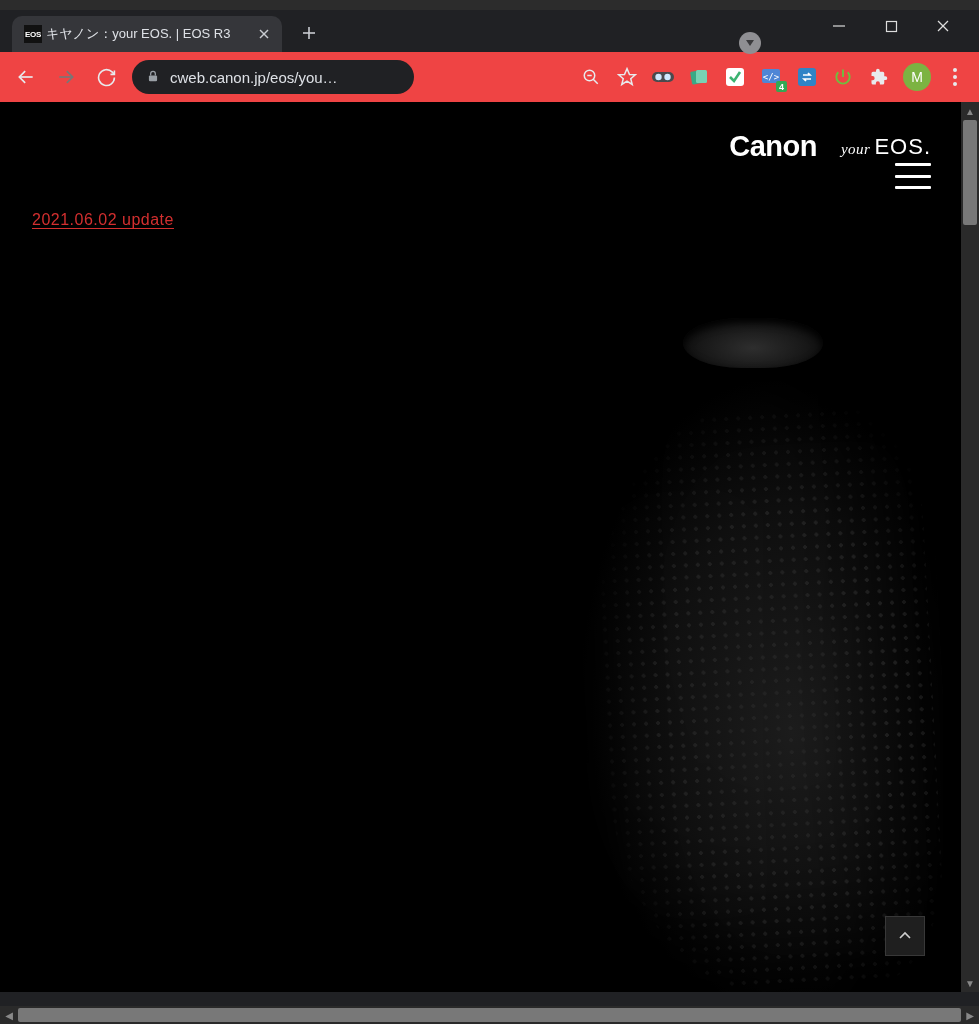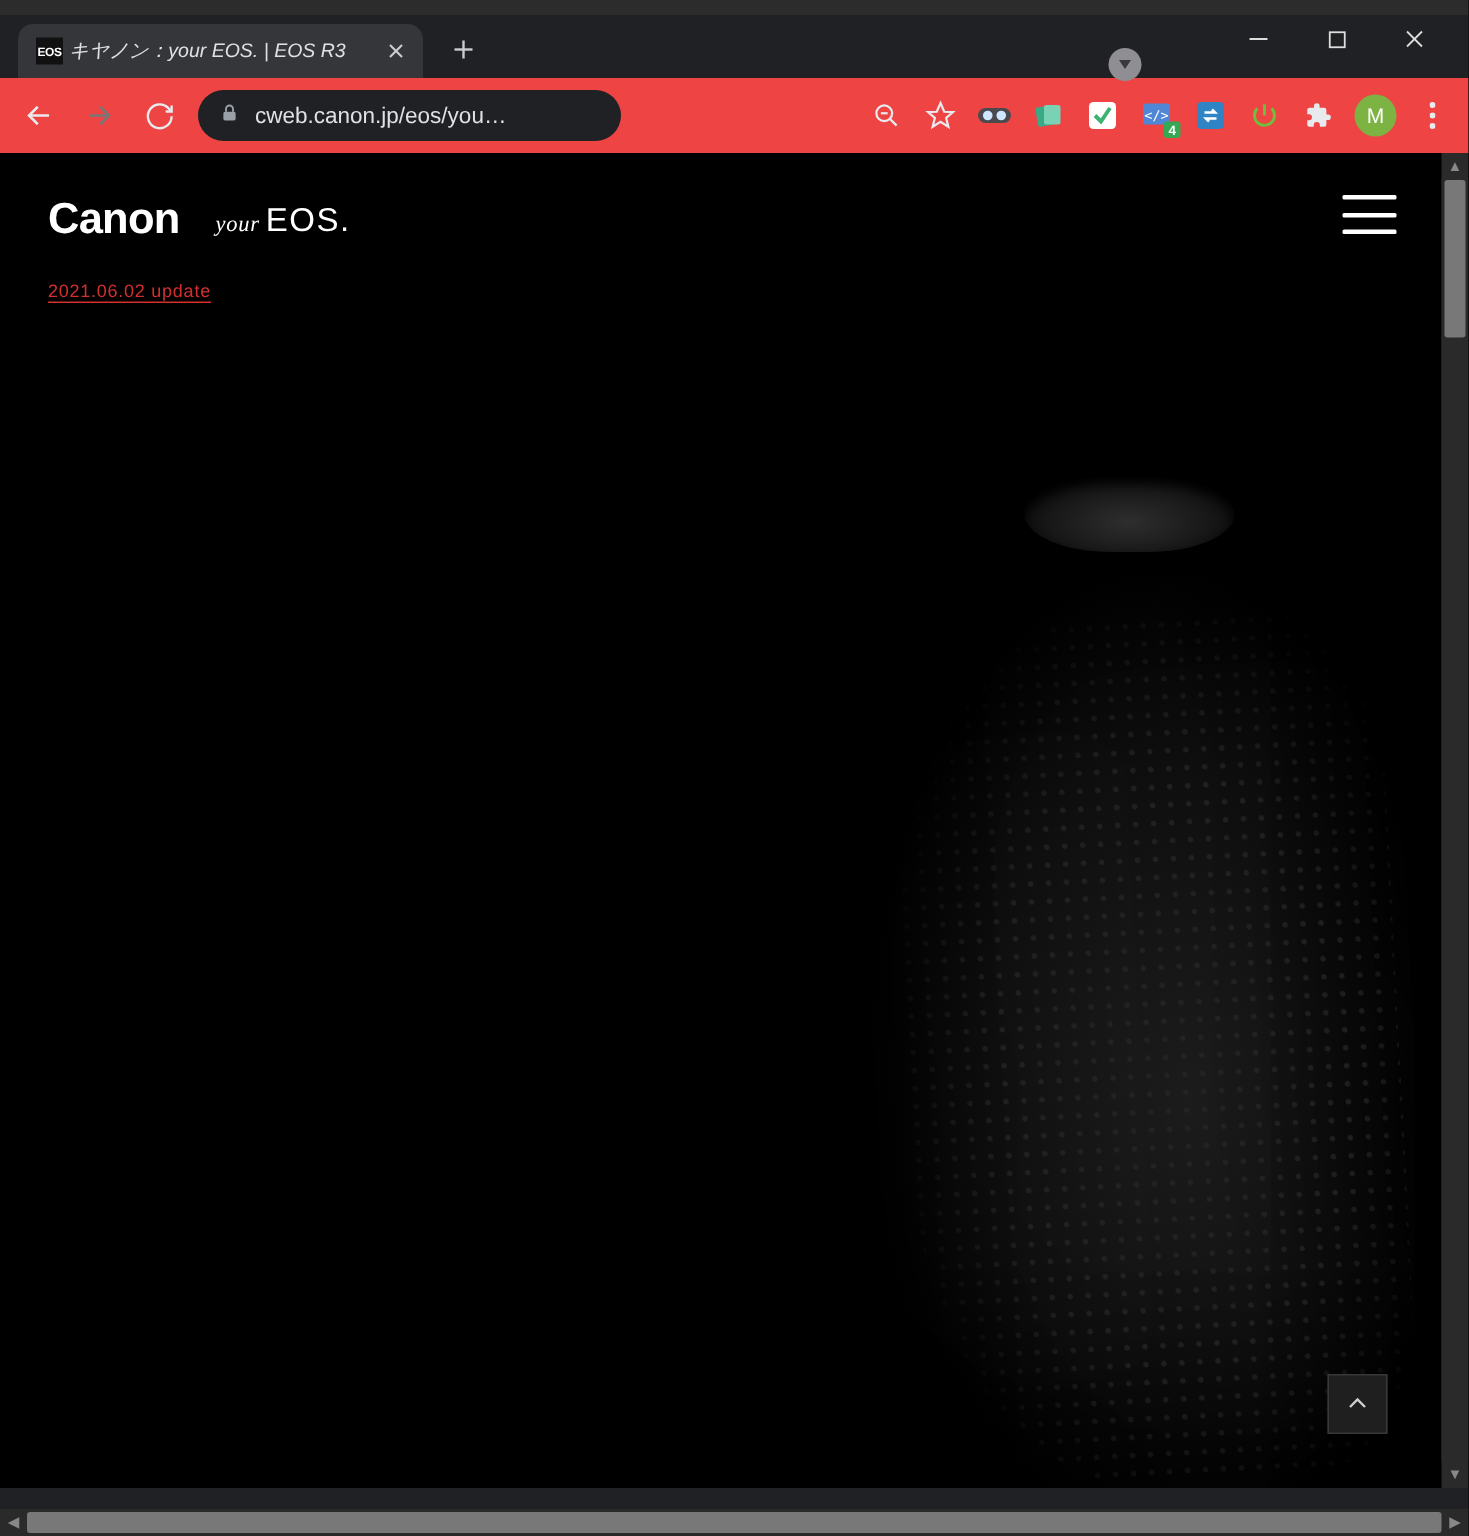--- a/index.html
+++ b/index.html
@@ -18,21 +18,21 @@
     
     .tabstrip { height:42px; background:#202124; display:flex; align-items:flex-end;
                 padding:0 0 0 12px; }
     .tab { background:#35363a; height:36px; min-width:270px; max-width:330px;
            border-radius:10px 10px 0 0; display:flex; align-items:center;
            padding:0 10px 0 12px; gap:4px; color:#dee1e6; font-size:13px;
            overflow:hidden; }
     .favicon { width:18px; height:18px; background:#111; color:#fff;
                display:flex; align-items:center; justify-content:center;
                font-size:8px; font-weight:700; letter-spacing:-0.3px; flex:0 0 18px; }
-    .tab-title { overflow:hidden; text-overflow:ellipsis; white-space:nowrap; flex:1;font-style:italic; }
+    .tab-title { overflow:hidden; text-overflow:ellipsis; white-space:nowrap; flex:1; }
     .tab-close { width:16px; height:16px; display:flex; align-items:center;
                  justify-content:center; color:#c9ccd1; flex:0 0 16px; }
     .newtab { width:30px; height:30px; display:flex; align-items:center;
               justify-content:center; color:#c9ccd1; margin:0 0 4px 12px;
               font-size:18px; }
 
     
     .toolbar { height:50px; background:#ef4444; display:flex; align-items:center;
                padding:0 8px; gap:4px; }
     .nav-btn { width:36px; height:36px; display:flex; align-items:center;
@@ -77,39 +77,39 @@
     .vscroll .arrow { height:18px; display:flex; align-items:center;
                       justify-content:center; color:#888; font-size:10px; }
     .vscroll .track { flex:1; position:relative; background:#2a2a2a; }
     .vscroll .thumb { position:absolute; left:2px; right:2px; top:0; height:105px;
                       background:#787878; border-radius:2px; }
 
     .page { position:absolute; inset:0 18px 0 0; background:#000; color:#fff;
             overflow:hidden; }
 
     
-    .canon-header { display:flex; align-items:flex-start; justify-content:space-between;
-                    padding:28px 30px 14px 32px; }
+    .canon-header { display:flex; align-items:flex-end; justify-content:space-between;
+                    padding:28px 30px 14px 32px;flex-direction:column; }
     .brand { display:flex; align-items:center; gap:24px; }
     .brand-canon { font-family:"Arial Black",Arial,sans-serif; font-weight:900;
                    font-size:29px; letter-spacing:-0.5px; color:#fff; }
     .brand-youreos { font-style:italic; font-family:Georgia,serif; font-size:22px;
                      color:#fff; letter-spacing:0.5px; }
     .brand-youreos .your { font-family:"Brush Script MT",cursive; font-size:15px;
                            font-style:italic; margin-right:4px; }
     .brand-youreos .eos { font-weight:400; font-style:normal;
                           font-family:Arial,sans-serif; letter-spacing:1px; }
     .hamburger { width:36px; height:26px; display:flex; flex-direction:column;
                  justify-content:space-between; }
     .hamburger span { display:block; width:100%; height:3px; background:#fff;
                       border-radius:1px; }
 
     
     .hero { padding:8px 32px; }
-    .update-line { color:#d32f2f; font-size:12px; text-decoration:underline;
+    .update-line { color:#d32f2f; font-size:16px; text-decoration:underline;
                    text-underline-offset:3px; font-family:Arial,sans-serif;
                    letter-spacing:0.5px; }
     .headline { display:flex; align-items:flex-end; flex-wrap:wrap; margin-top:4px; }
     .headline-main { font-size:57px; font-weight:300; color:#fff;
                      font-family:"Yu Gothic","Hiragino Sans",sans-serif;
                      letter-spacing:2px; line-height:1.15; }
     .headline-sub { font-size:22px; color:#fff; margin-left:8px; margin-bottom:8px;
                     font-family:"Yu Gothic","Hiragino Sans",sans-serif;
                     letter-spacing:2px; }
 

